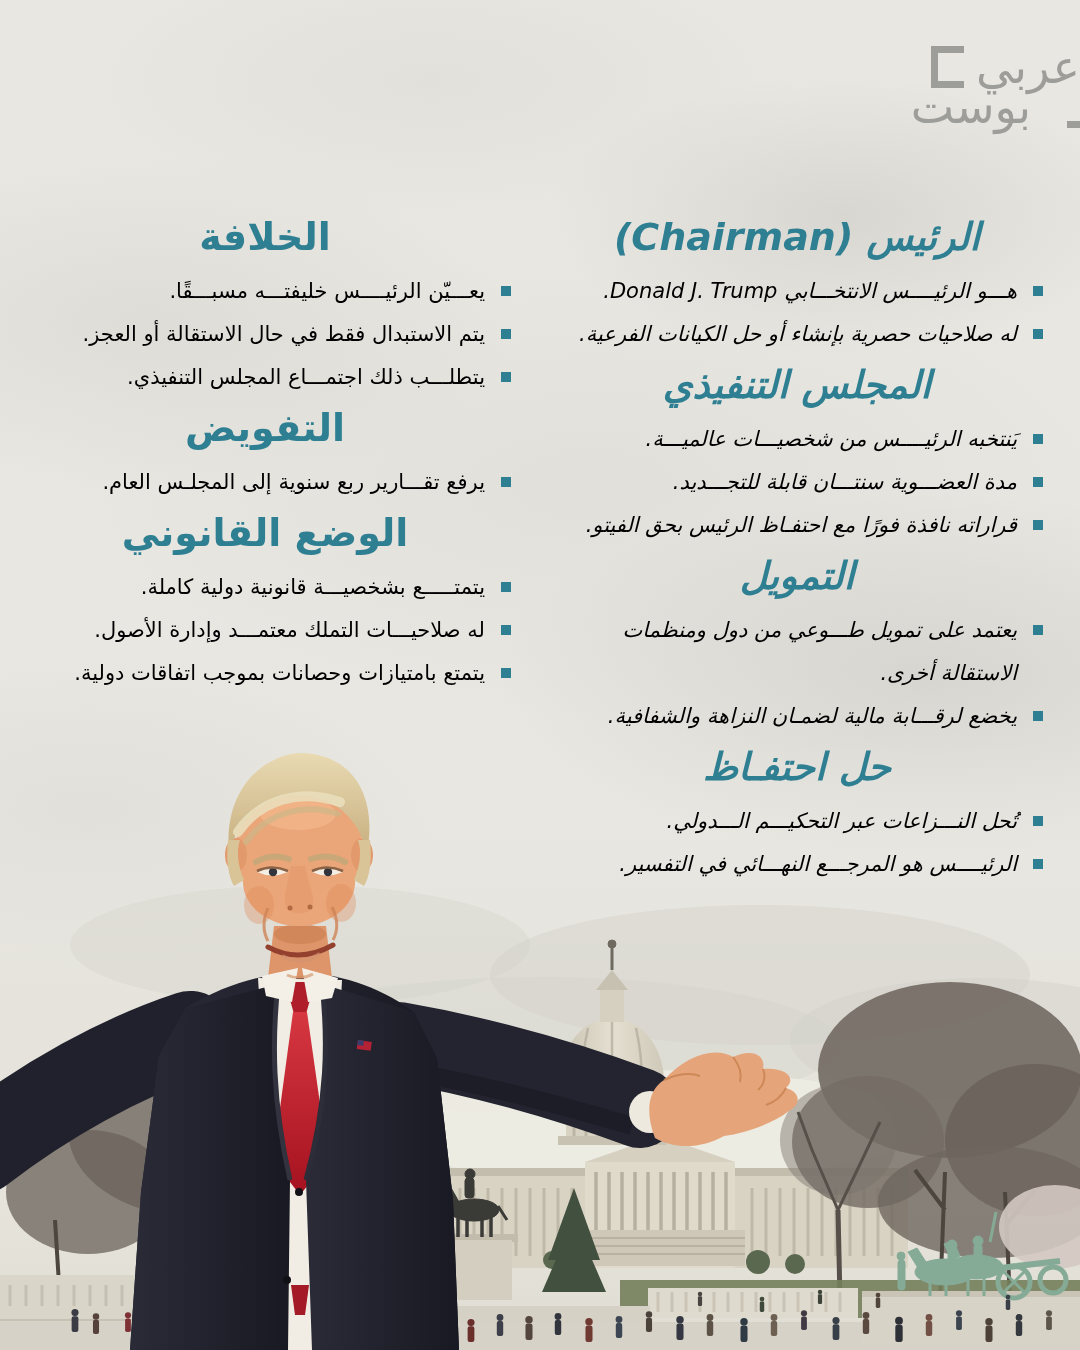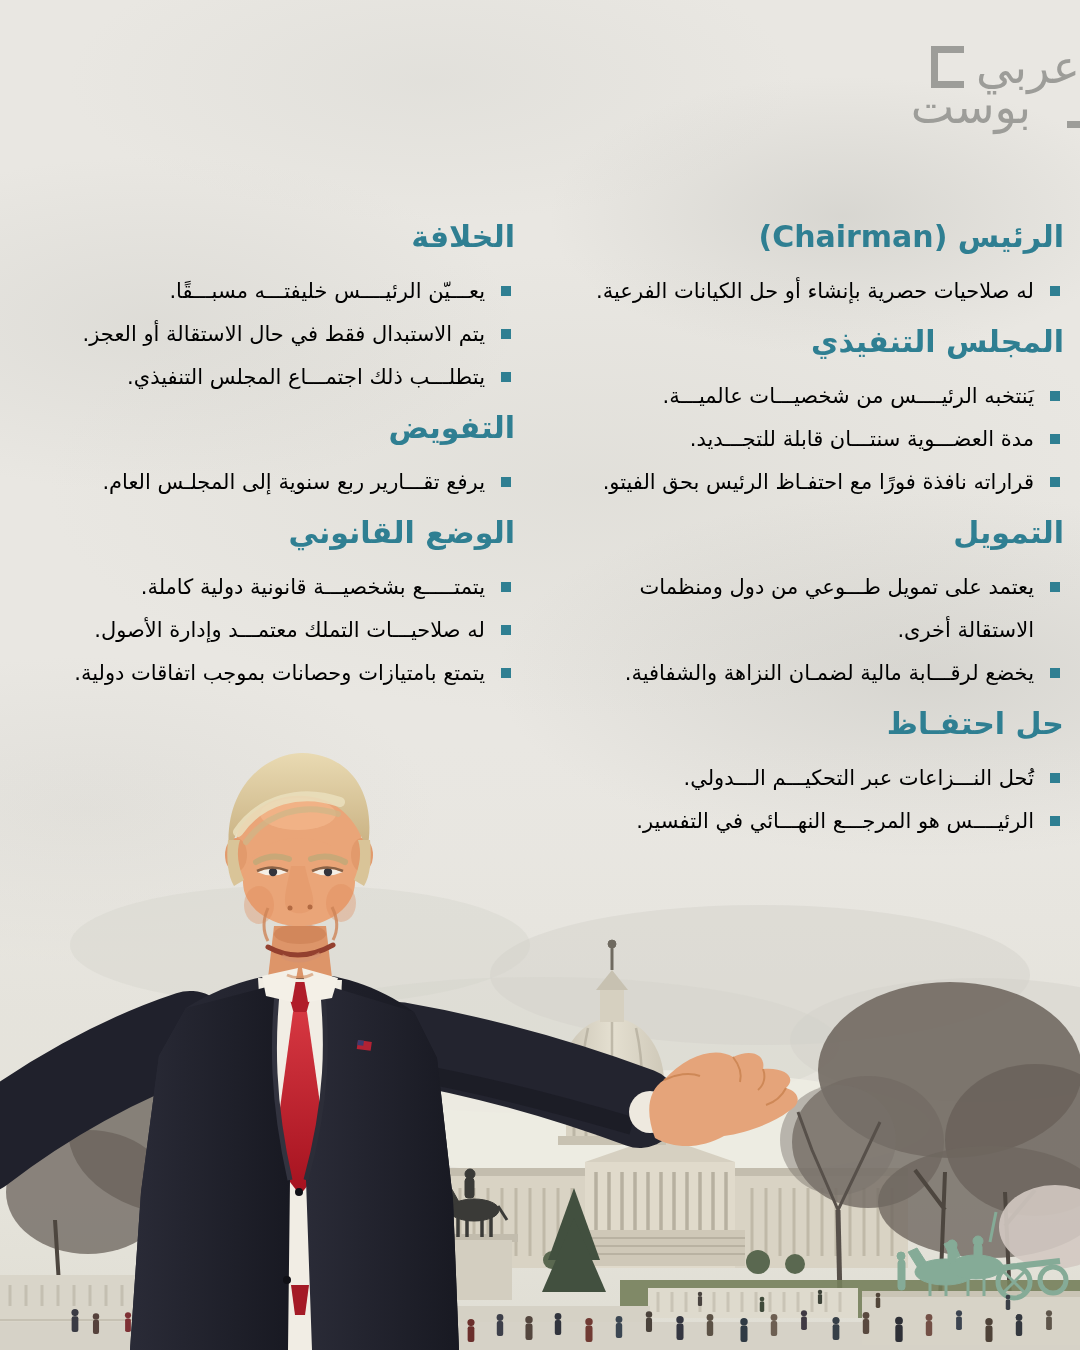--- a/index.html
+++ b/index.html
@@ -18,26 +18,26 @@
   
   .brand{position:absolute;top:46px;left:0;right:0;z-index:6;
     display:flex;flex-direction:column;align-items:flex-start;
     color:#9d9d99;font-weight:normal;direction:rtl;user-select:none;}
   .brand-row{display:flex;align-items:center;gap:12px;font-size:46px;line-height:42px;letter-spacing:1px;}
   .brand-row.second{margin-top:-2px;transform:translateX(14px);gap:36px;}
   .bracket1{width:26px;height:28px;border:7px solid #9d9d99;border-right:none;display:inline-block;}
   .bracket2{width:20px;height:20px;border:7px solid #9d9d99;border-left:none;border-top:none;display:inline-block;margin-top:14px;}
   
   .col{position:absolute;top:218px;width:500px;direction:rtl;z-index:5;}
-  .col-right{right:16px;}
+  .col-right{right:33px;font-style:italic;}
   .col-left{left:15px;}
   .sec{margin:0 0 10px 0;}
   .sec h2{
-    margin:0 0 14px 0;font-size:30px;line-height:38px;font-weight:bold;
-    color:#2f7f92;text-align:right;
+    margin:0 0 14px 0;font-size:38px;line-height:38px;font-weight:bold;
+    color:#2f7f92;text-align:center;
   }
   .sec ul{list-style:none;margin:0;padding:0;}
   .sec li{
     position:relative;padding-right:30px;text-align:right;
     font-size:21px;line-height:43px;color:#000000;
   }
   .sq{
     position:absolute;right:4px;top:16px;width:10px;height:10px;
     background:#2f7f92;display:inline-block;
   }
@@ -55,20 +55,21 @@
   <div class="brand-row second">
     <span class="bracket2"></span>
     <span>بوست</span>
   </div>
 </div>
 
 <div class="col col-right">
   <div class="sec">
     <h2>الرئيس (Chairman)</h2>
     <ul>
+      <li><span class="sq"></span><span>هـــو الرئيــــس الانتخـــابي Donald J. Trump.</span></li>
       <li><span class="sq"></span><span>له صلاحيات حصرية بإنشاء أو حل الكيانات الفرعية.</span></li>
     </ul>
   </div>
   <div class="sec">
     <h2>المجلس التنفيذي</h2>
     <ul>
       <li><span class="sq"></span><span>يَنتخبه الرئيــــس من شخصيـــات عالميـــة.</span></li>
       <li><span class="sq"></span><span>مدة العضـــوية سنتـــان قابلة للتجـــديد.</span></li>
       <li><span class="sq"></span></li>
       <li><span class="sq"></span><span>قراراته نافذة فورًا مع احتفـاظ الرئيس بحق الفيتو.</span></li>

